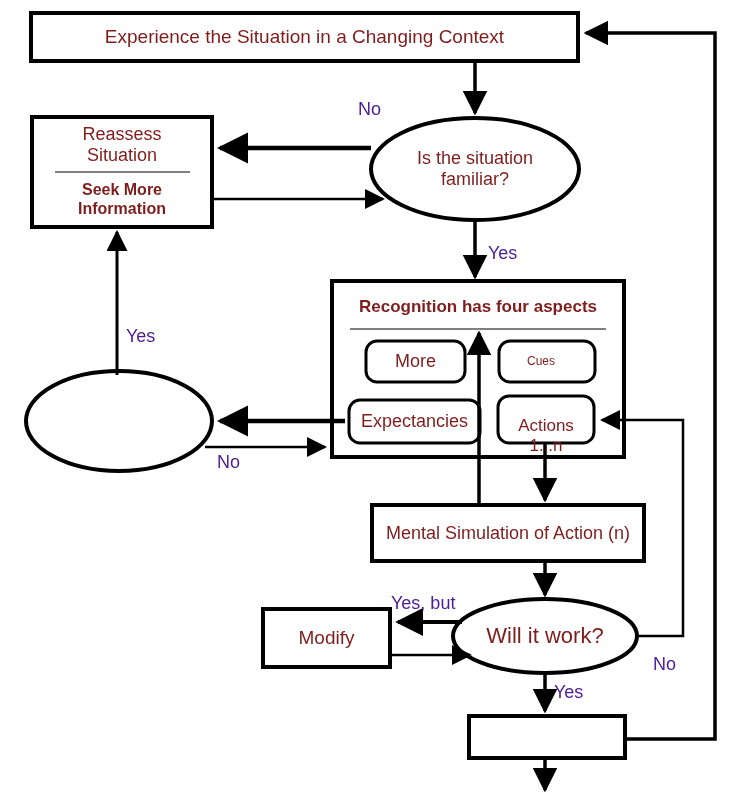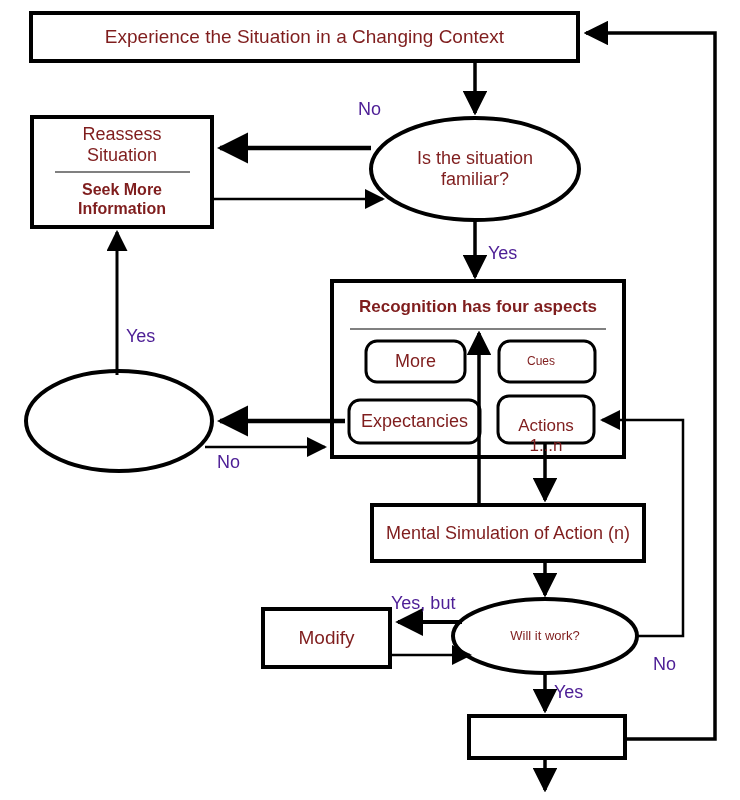--- a/index.html
+++ b/index.html
@@ -148,21 +148,21 @@
   <div class="node-text" style="left:499px; top:341px; width:84px; height:41px; font-size:12px;">Cues</div>
   <div class="node-text" style="left:349px; top:400px; width:131px; height:43px; font-size:18px;">Expectancies</div>
   <div class="node-text" style="left:498px; top:396px; width:96px; height:47px; font-size:17px;margin-top:16px;">Actions
 1...n</div>
 
 
   <div class="node-text" style="left:372px; top:505px; width:272px; height:56px; font-size:18px;">Mental Simulation of Action (n)</div>
 
   <div class="node-text" style="left:263px; top:609px; width:127px; height:58px; font-size:19px;">Modify</div>
 
-  <div class="node-text" style="left:453px; top:599px; width:184px; height:74px; font-size:13px;">Will it work?</div>
+  <div class="node-text" style="left:453px; top:599px; width:184px; height:74px; font-size:22px;">Will it work?</div>
 
 
   <div class="edge-label" style="left:358px; top:99px;">No</div>
 
   <div class="edge-label" style="left:488px; top:243px;">Yes</div>
 
   <div class="edge-label" style="left:126px; top:326px;">Yes</div>
 
   <div class="edge-label" style="left:217px; top:452px;">No</div>
 

